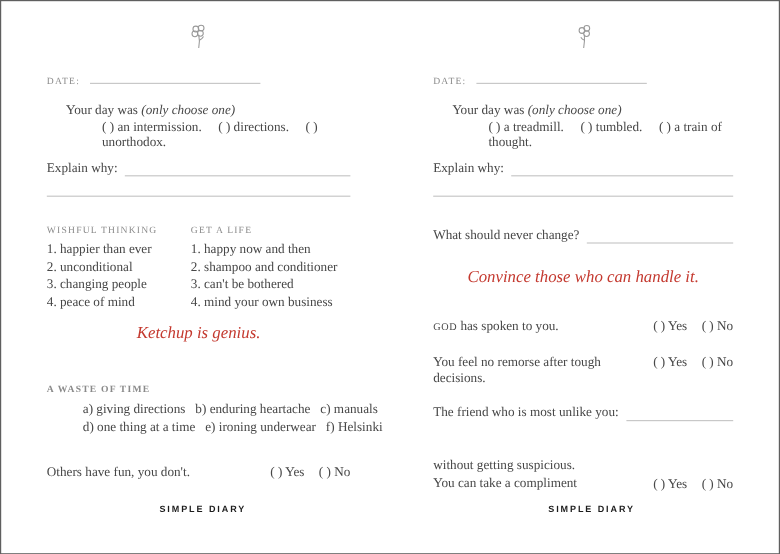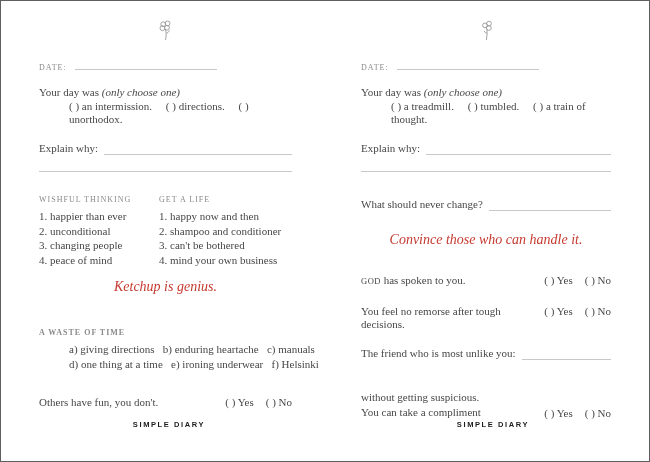--- a/index.html
+++ b/index.html
@@ -35,26 +35,26 @@
     line-height:11px;
   }
 
   .row { display:flex; align-items:flex-end; }
   .fill-line { flex:1; border-bottom:1px solid #c8c8c8; height:11px; margin-left:6px; }
   .blank-line { border-bottom:1px solid #c8c8c8; height:0; margin-top:16px; }
 
   .date-row { margin-top:18px; align-items:baseline; }
   .date-line { width:142px; border-bottom:1px solid #c8c8c8; height:9px; margin-left:8px; }
 
-  .day-block { margin-top:13px; }
+  .day-block { margin-top:13px;margin-left:16px; }
   .italic { font-style:italic; }
   .day-options { padding-left:30px; margin-top:1px; }
   .day-options span { margin-right:11px; }
 
-  .explain-row { margin-top:16px; }
+  .explain-row { margin-top:8px; }
 
   .lists { display:flex; margin-top:22px; }
   .list-col-1 { width:120px; }
   .list-col-2 { flex:1; }
   .list-items { margin-top:4px; }
   .list-items div { line-height:14.5px; }
 
   .red-prompt {
     margin-top:13px;
     text-align:center;

